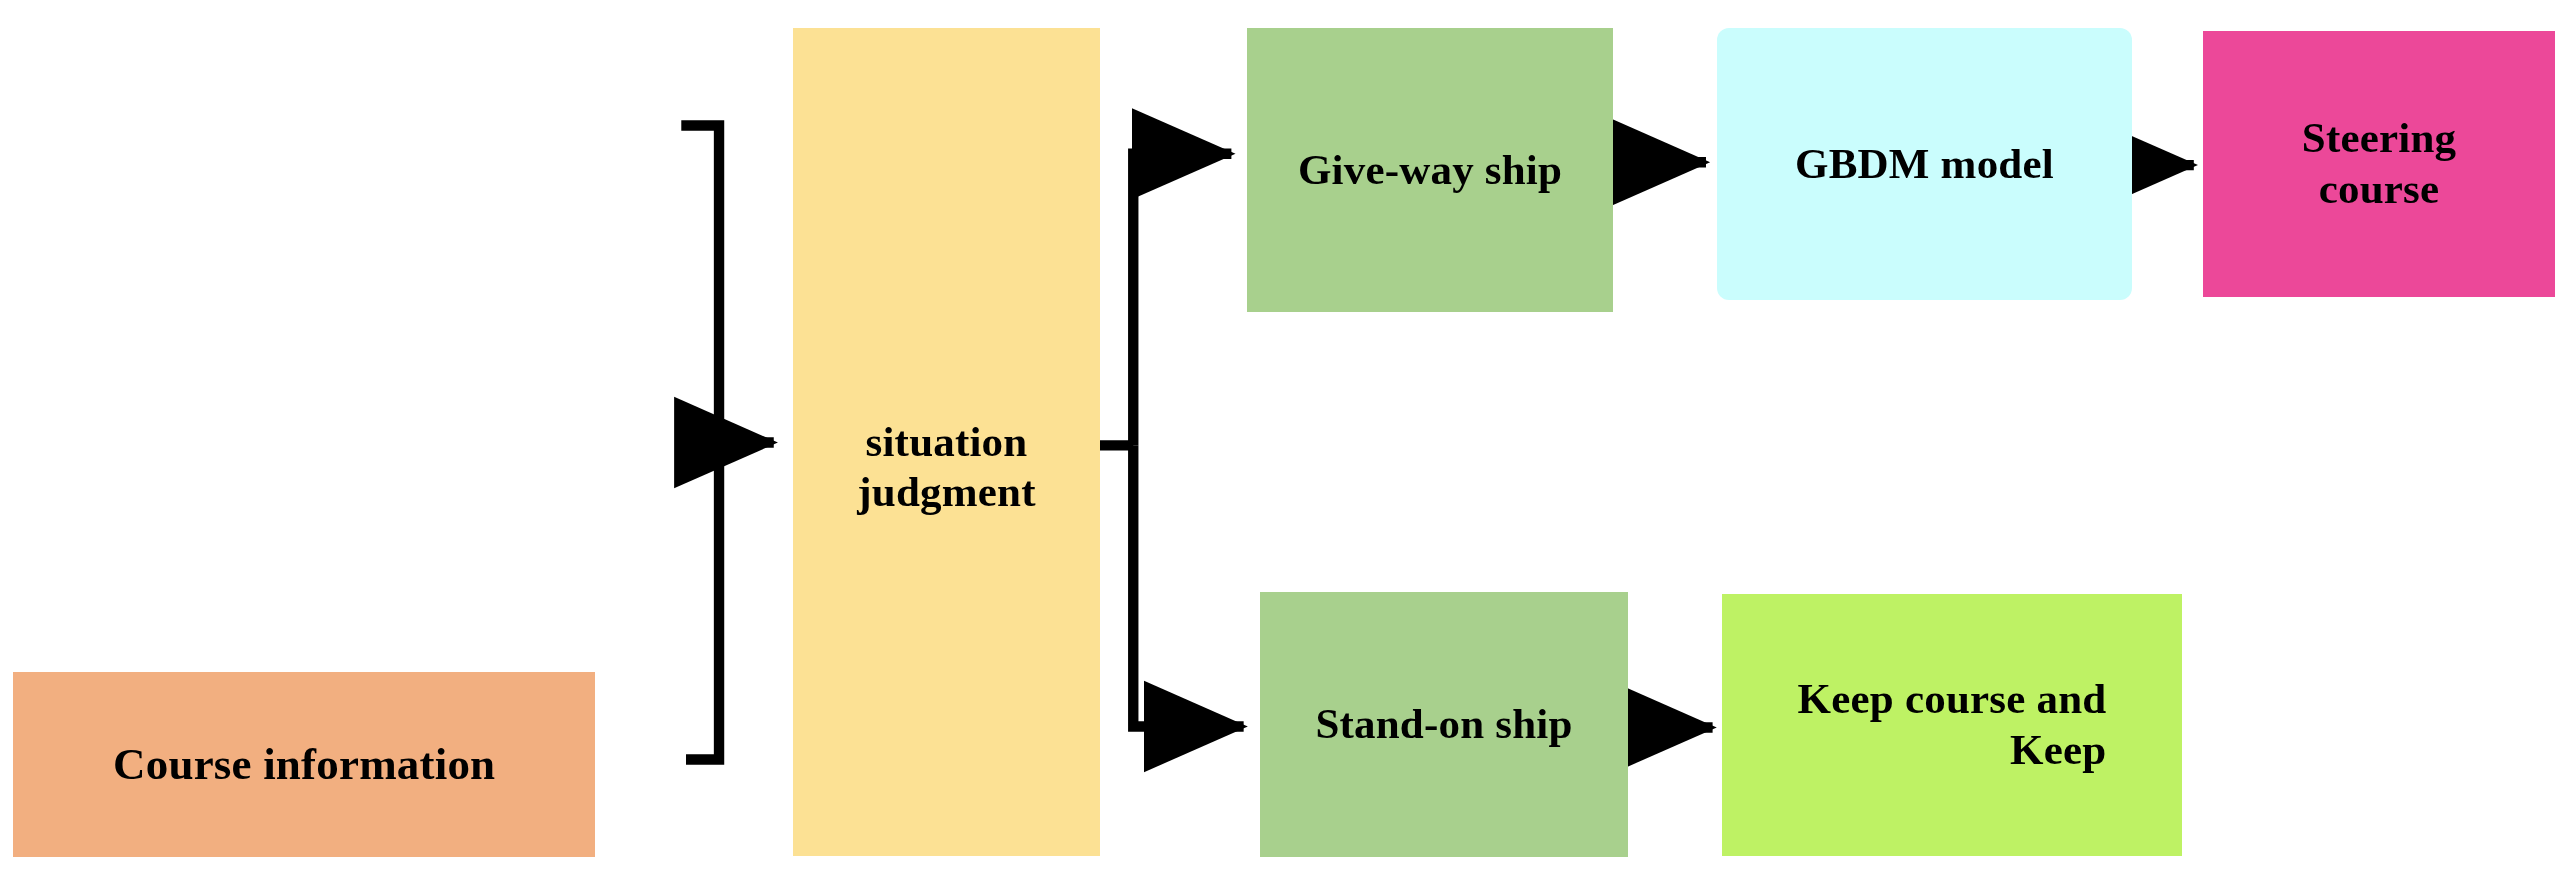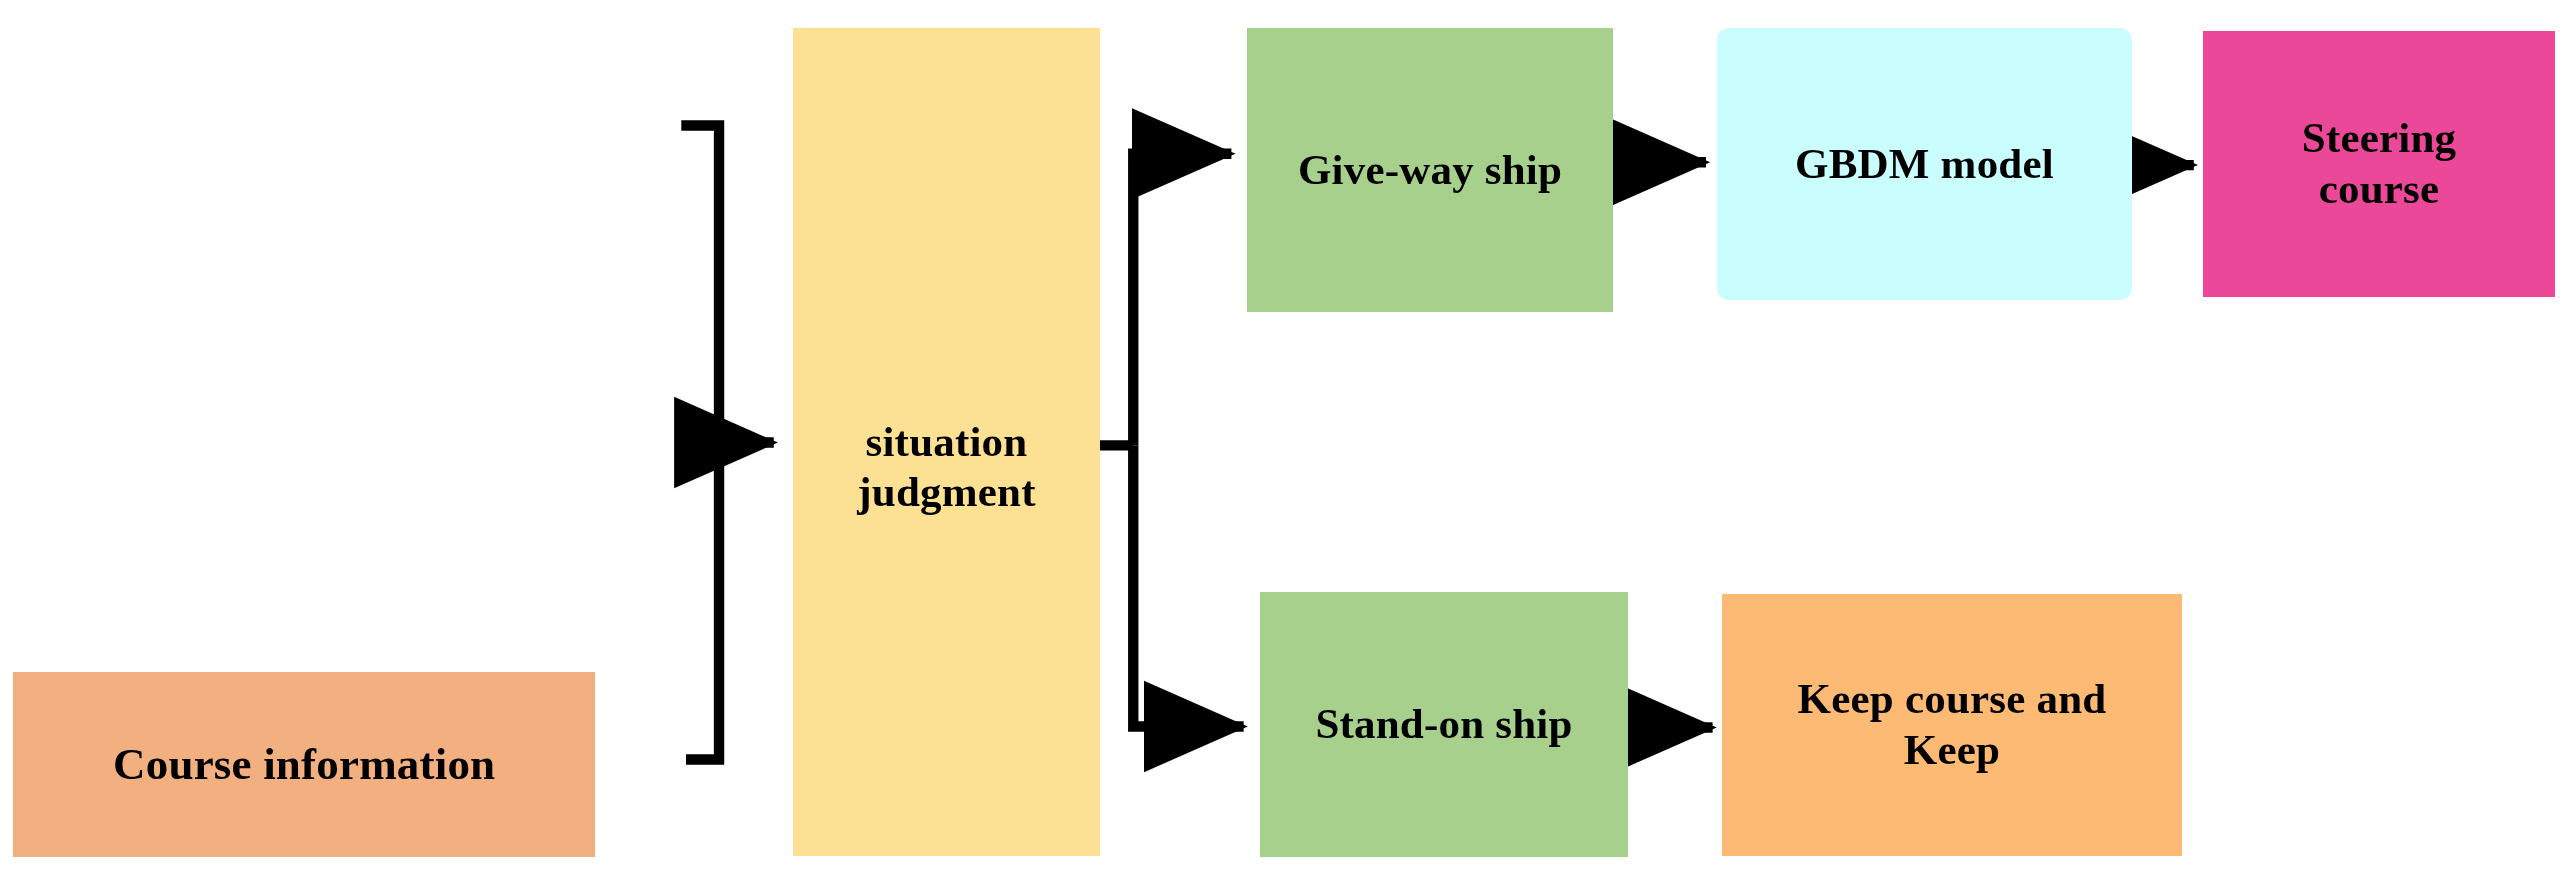--- a/index.html
+++ b/index.html
@@ -143,21 +143,21 @@
     <span class="label">
       <span>Steering</span><br>
       <span>course</span>
     </span>
   </div>
 
   <div class="node" id="node-stand-on-ship" style="background: rgb(168, 208, 141);">
     <span class="label">Stand-on ship</span>
   </div>
 
-  <div class="node" id="node-keep-course-and-speed" style="background: #fdba74;">
+  <div class="node" id="node-keep-course-and-speed" style="background: #bef264; text-align: right;">
     <span class="label">
       <span>Keep course and</span><br>
       <span>Keep</span>
     </span>
   </div>
 
 </div>
 
 
 </body></html>

